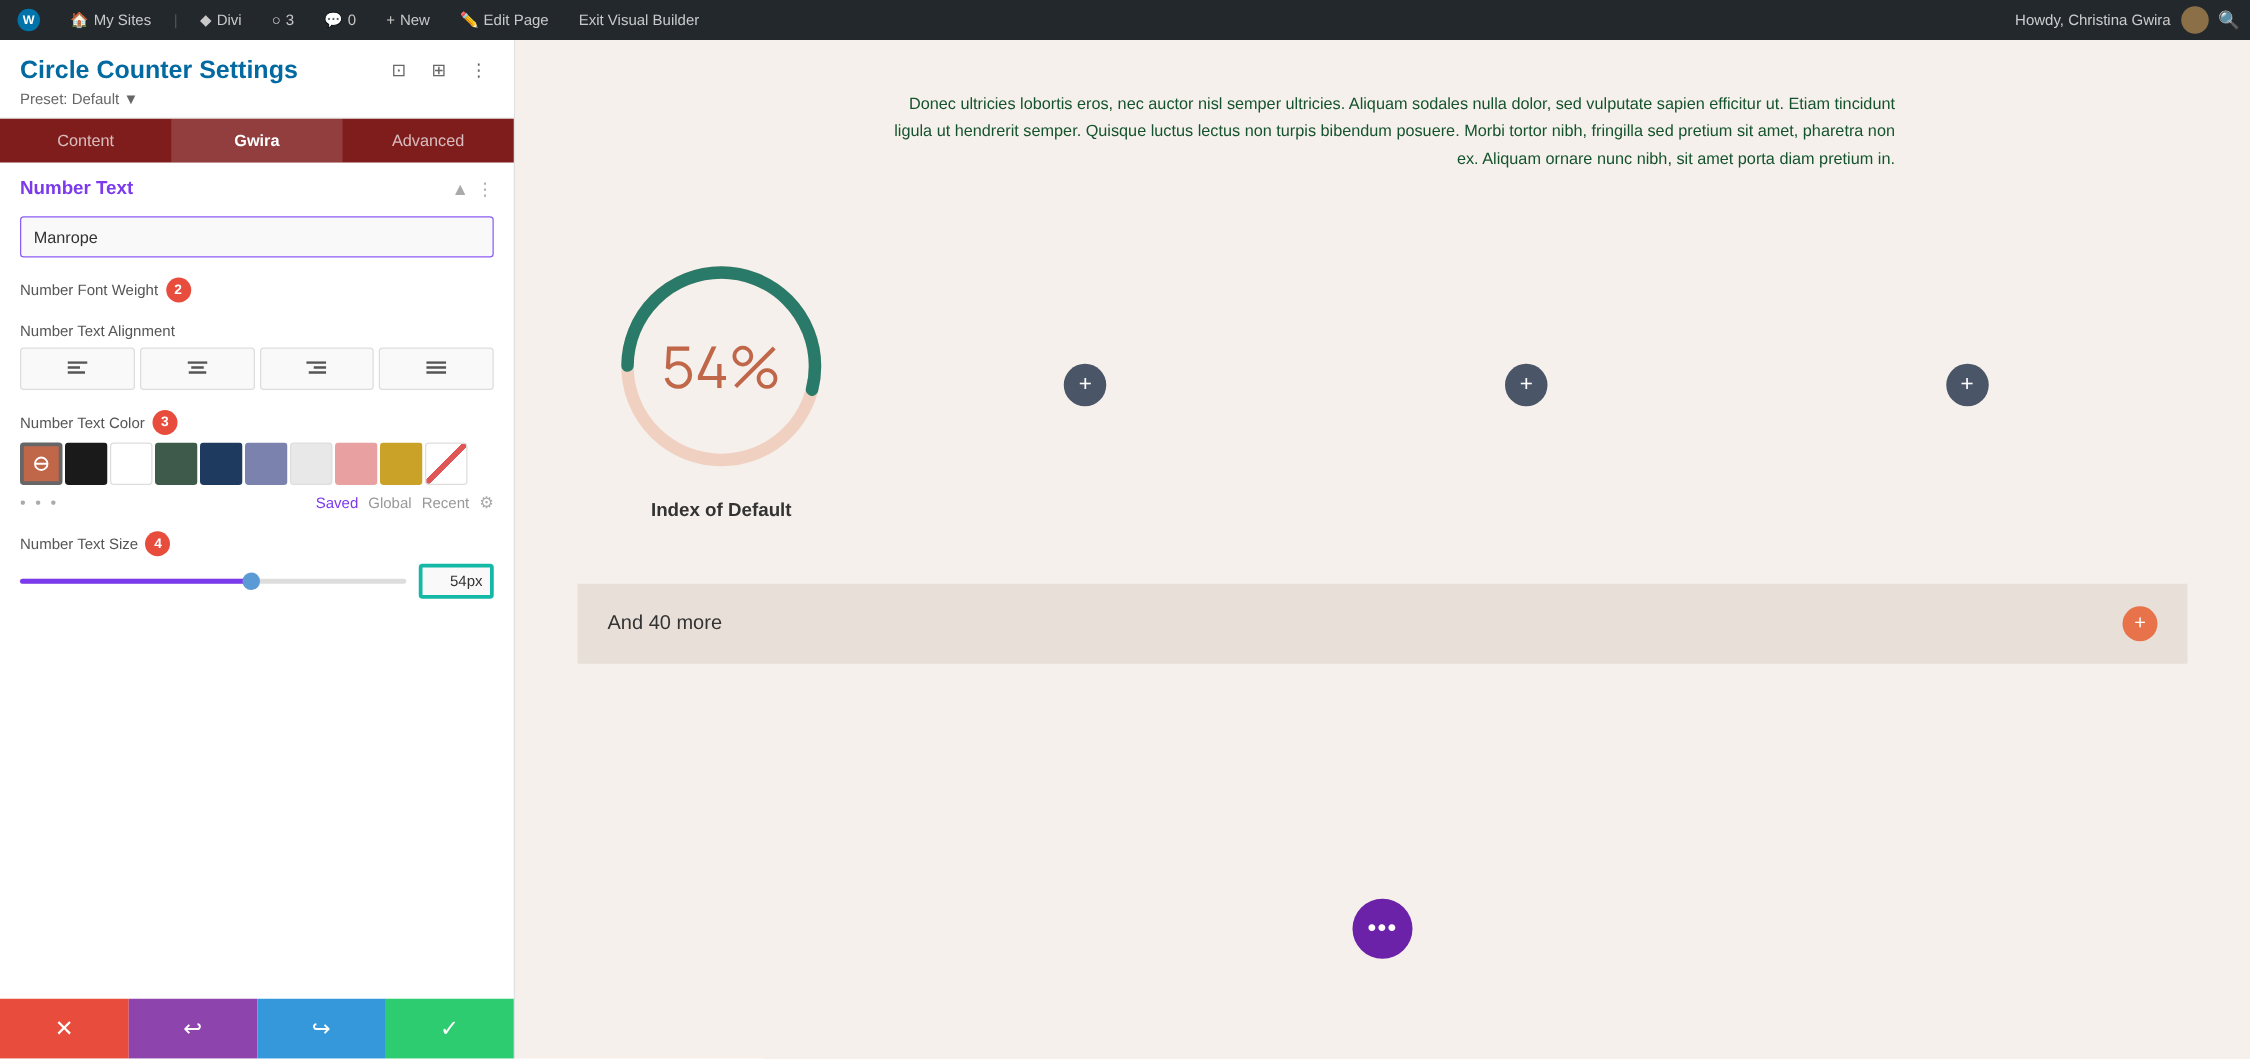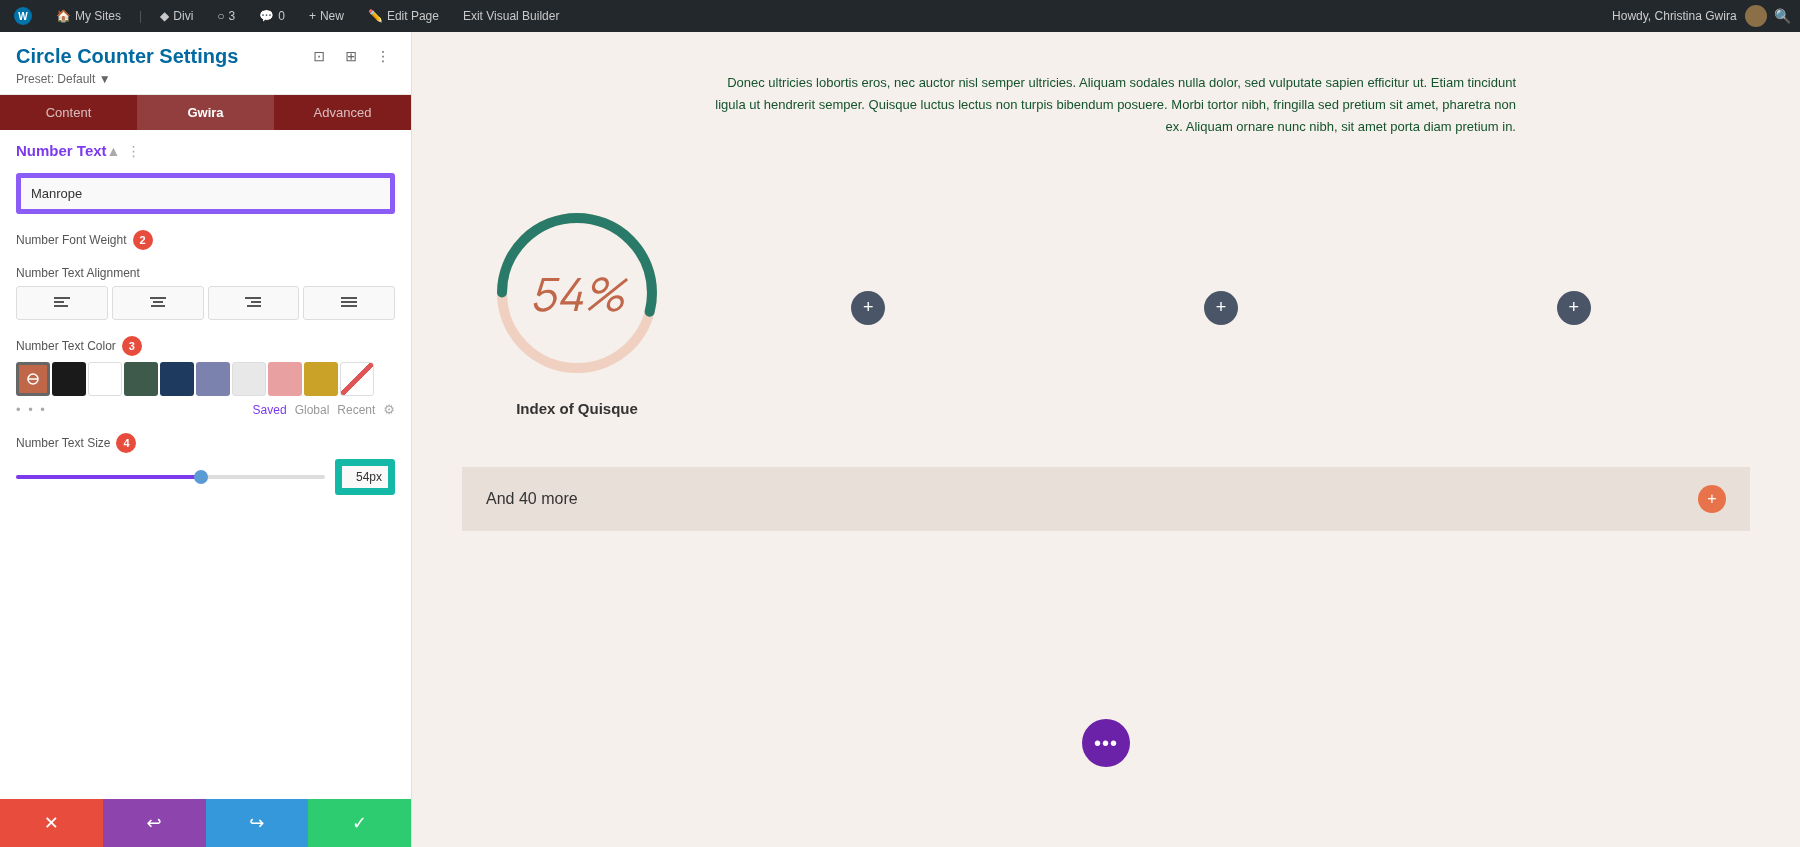--- a/index.html
+++ b/index.html
@@ -94,21 +94,21 @@
     #panel-content {
       flex: 1;
       overflow-y: auto;
       padding: 12px 16px;
     }
 
     
     .section-header {
       display: flex;
       align-items: center;
-      justify-content: flex-start;
+      justify-content: space-between;
       margin-bottom: 14px;
     }
     .section-title {
       color: #7c3aed;
       font-size: 15px;
       font-weight: 600;
       display: flex;
       align-items: center;
       gap: 4px;
     }
@@ -128,21 +128,21 @@
     .field-label-badge {
       width: 20px; height: 20px; border-radius: 50%;
       background: #e74c3c; color: white;
       font-size: 11px; font-weight: bold;
       display: inline-flex; align-items: center; justify-content: center;
     }
 
     select.field-select {
       width: 100%;
       padding: 8px 10px;
-      border: 5px solid #8b5cf6;
+      border: 1px solid #8b5cf6;
       border-radius: 3px;
       font-size: 13px;
       color: #333;
       background: #f9f9f9;
       appearance: none;
       cursor: pointer;
     }
 
     
     .style-buttons { display: flex; gap: 4px; }
@@ -191,21 +191,21 @@
     .slider-track {
       flex: 1; height: 4px; background: #ddd; border-radius: 2px; position: relative; cursor: pointer;
     }
     .slider-fill { height: 100%; background: #7c3aed; border-radius: 2px; width: 60%; }
     .slider-thumb {
       width: 14px; height: 14px; border-radius: 50%; background: #5b9bd5;
       position: absolute; top: -5px; left: calc(60% - 7px); cursor: grab;
     }
     .slider-value {
       width: 60px; text-align: right; font-size: 12px; color: #333;
-      border: 7px solid #14b8a6; padding: 4px 6px; border-radius: 3px; background: #f9f9f9;
+      border: 3px solid #14b8a6; padding: 4px 6px; border-radius: 3px; background: #f9f9f9;
     }
 
     
     #panel-bottom {
       display: flex;
       height: 48px;
       flex-shrink: 0;
     }
     .bottom-btn {
       flex: 1;
@@ -531,25 +531,25 @@
 
         <div class="circle-counter">
           <div class="circle-svg-wrapper">
             <svg width="190" height="190" viewBox="0 0 190 190">
 
               <circle cx="95" cy="95" r="75" fill="none" stroke="#f0d0c0" stroke-width="10"></circle>
 
               <circle cx="95" cy="95" r="75" fill="none" stroke="#2a7a6a" stroke-width="10" stroke-dasharray="254.4 216.8" stroke-dashoffset="117.8" stroke-linecap="round" transform="rotate(-90 95 95)"></circle>
             </svg>
             
-            <div style="position:absolute;top:50%;left:50%;transform:translate(-50%,-50%);text-align:right;font-style:italic;">
+            <div style="position:absolute;top:50%;left:50%;transform:translate(-50%,-50%);text-align:right;">
               <span style="font-size:46px;font-weight:400;color:#c0674a;font-family:'Manrope',sans-serif;">54%</span>
             </div>
           </div>
-          <div class="counter-label">Index of Quisque</div>
+          <div class="counter-label">Index of Default</div>
         </div>
 
         <div class="spacer-col">
           <div class="plus-btn">+</div>
         </div>
         <div class="spacer-col">
           <div class="plus-btn">+</div>
         </div>
         <div class="spacer-col">
           <div class="plus-btn">+</div>

